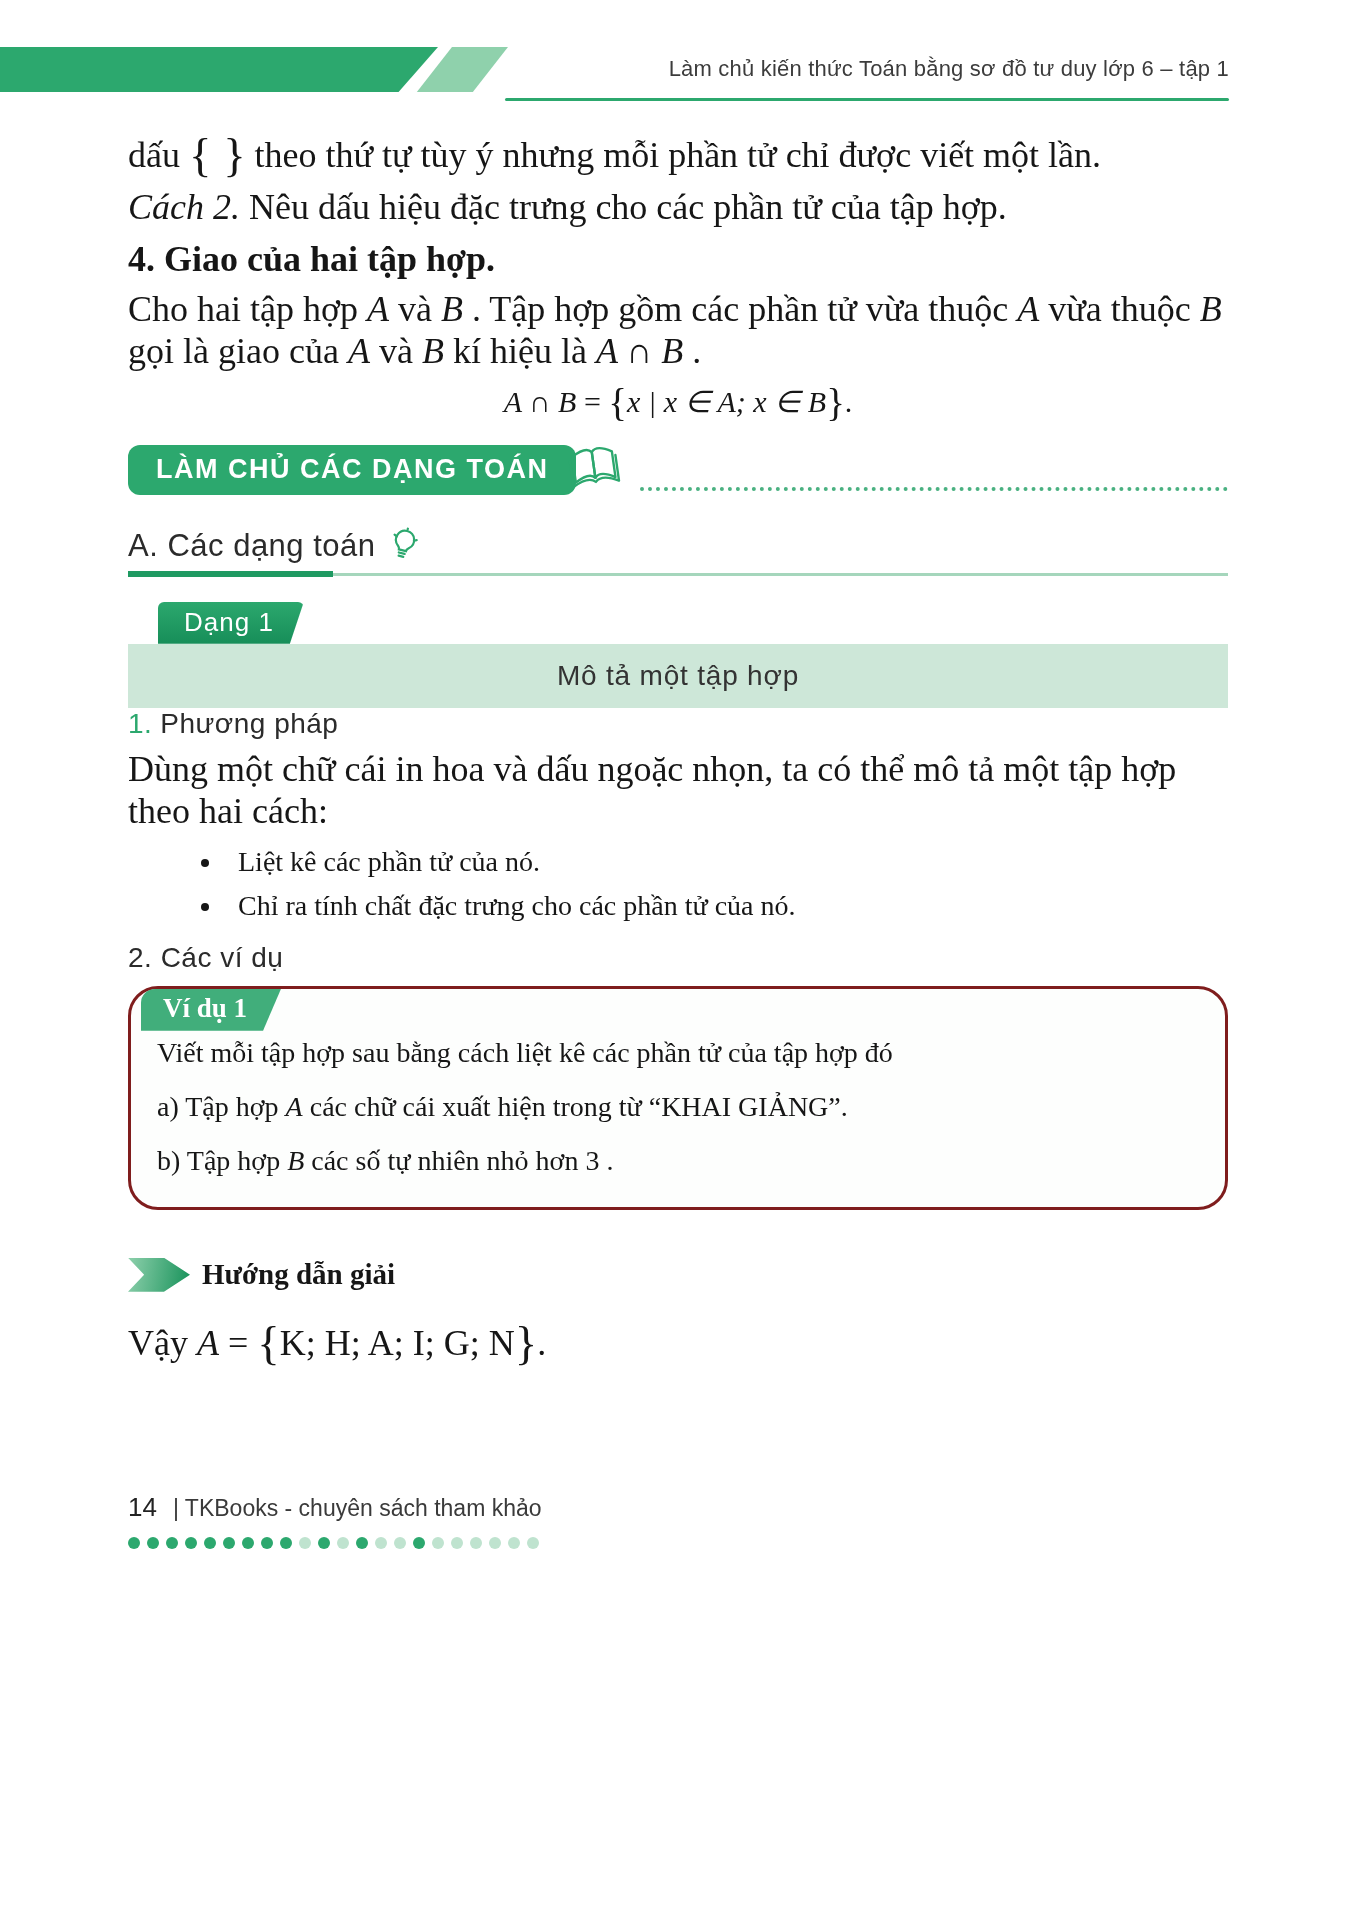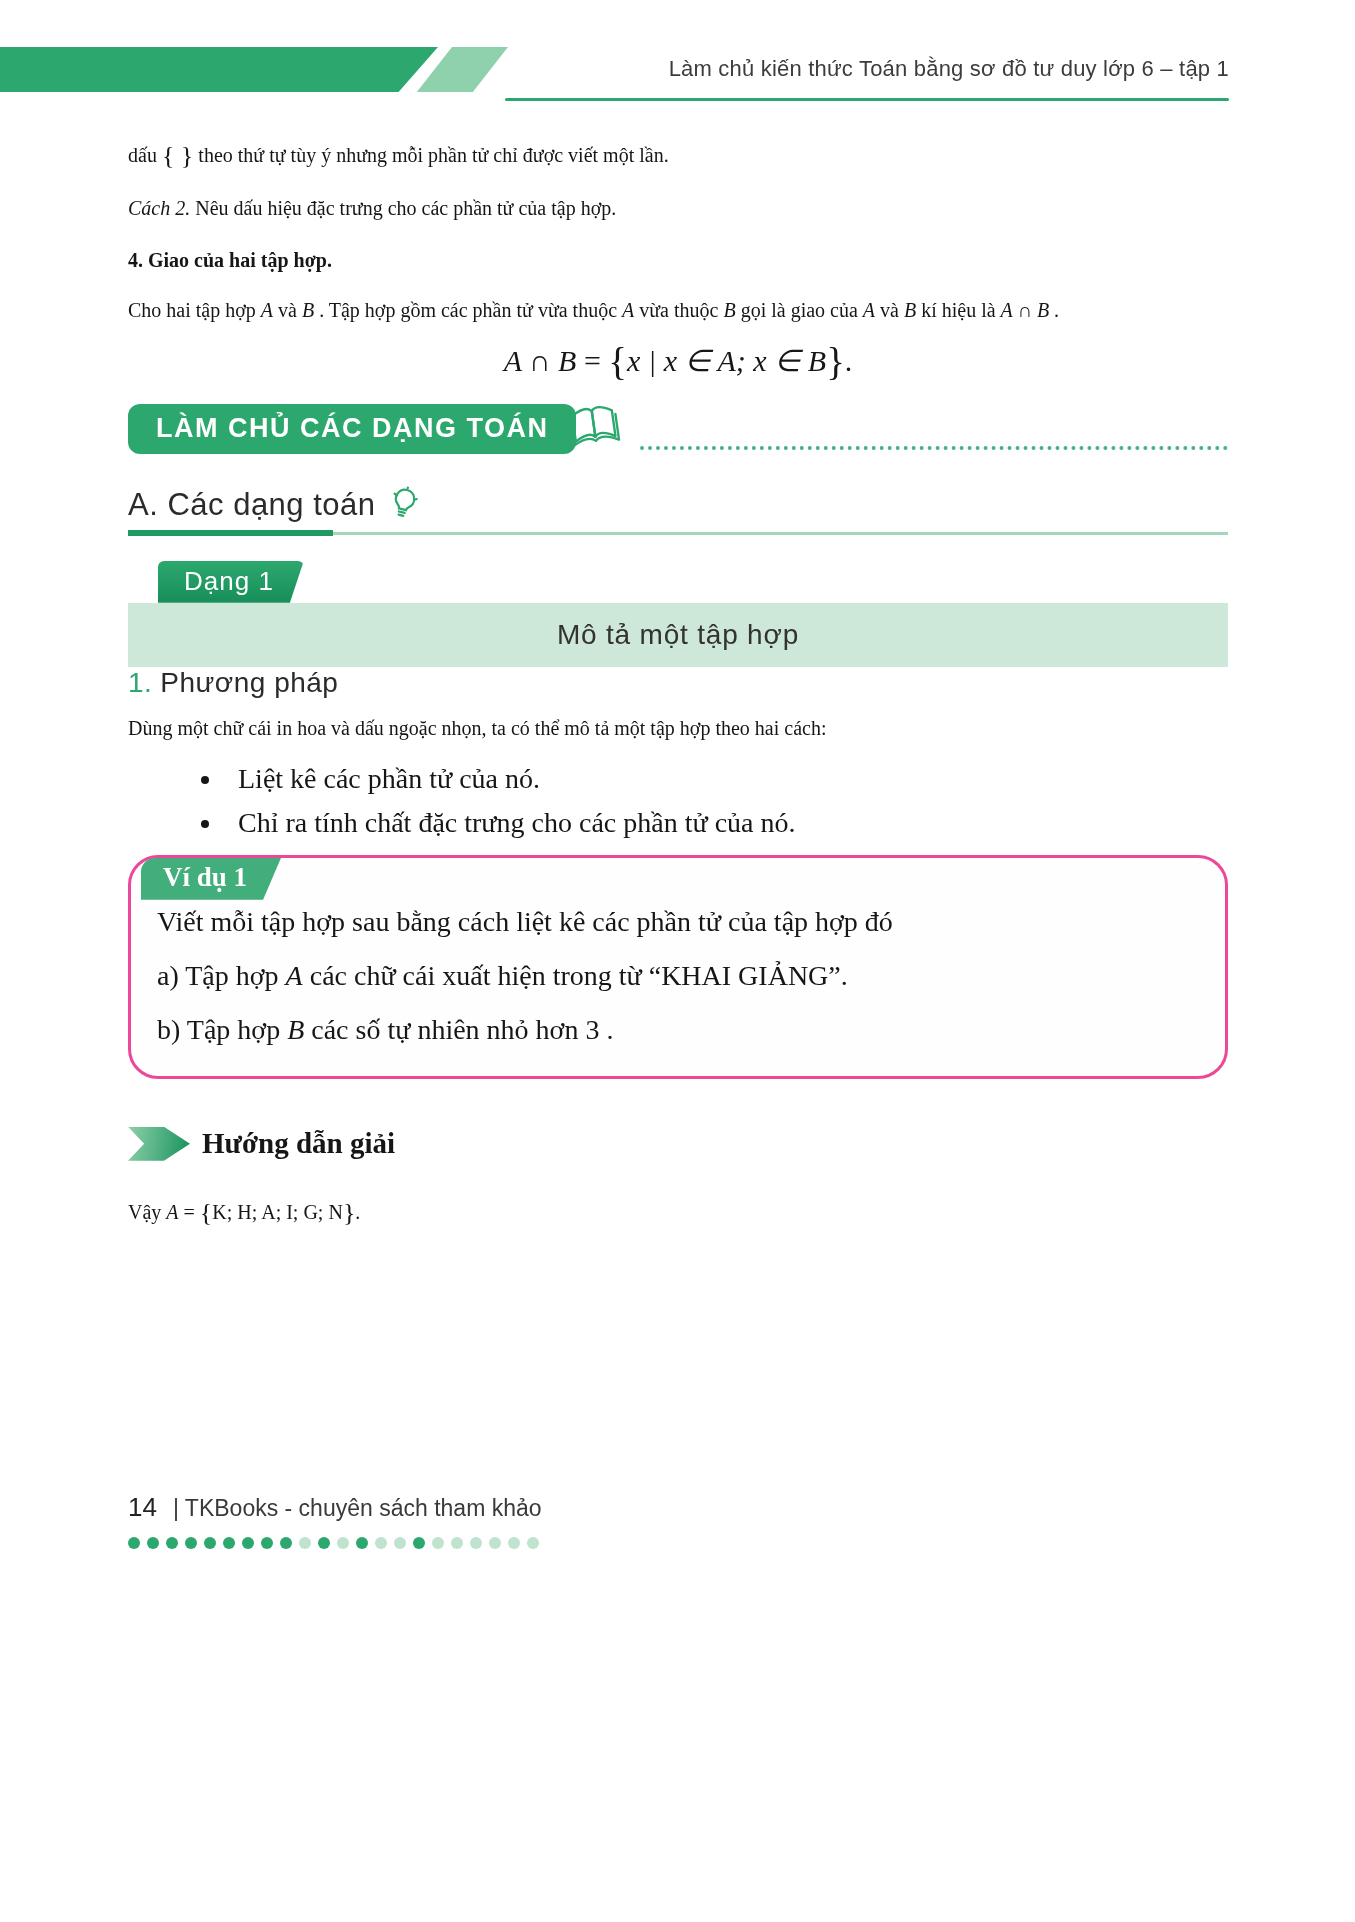--- a/index.html
+++ b/index.html
@@ -33,21 +33,21 @@
     font-size:22px; color:#3c3c3c; letter-spacing:0.2px;
   }
   .header-rule {
     position:absolute; top:98px; left:505px; right:126px;
     height:3px; background:#2CA86E; border-radius:2px;
   }
 
   
   .content { position:absolute; top:118px; left:128px; width:1100px; }
   p { margin:0; }
-  .body-text { font-size:20px; line-height:42px; }
+  .body-text { font-size:36px; line-height:42px; }
   .var { font-style:italic; }
   .brace { font-size:1.3em; vertical-align:-0.09em; }
 
   .p-line1 { margin-top:16px; }
   .p-cach2 { margin-top:10px; }
   .cach2-label { font-style:italic; }
   .p-sec4 { margin-top:10px; font-weight:bold; }
   .p-cho  { margin-top:8px; }
 
   .formula {
@@ -116,21 +116,21 @@
 
   .examples-head {
     margin-top:16px;
     font-family:"Liberation Sans", sans-serif;
     font-size:28px; color:#2b2b2b; letter-spacing:0.5px;
   }
 
   
   .vidu-box {
     position:relative; margin-top:12px;
-    border:3px solid #ec4899; border-radius:30px;
+    border:3px solid #7f1d1d; border-radius:30px;
     background:#FDFEFD;
     padding:44px 28px 26px 26px;
   }
   .vidu-label {
     position:absolute; top:0; left:10px;
     background:#41AE7B; color:#ffffff;
     font-family:"Liberation Serif", serif;
     font-weight:bold; font-size:27px;
     padding:4px 34px 7px 22px;
     clip-path: polygon(0 0, 100% 0, calc(100% - 18px) 100%, 0 100%);
@@ -227,20 +227,21 @@
 
     <div class="method-head"><span class="method-num">1.</span><span class="method-title">Phương pháp</span></div>
 
     <p class="body-text method-text">Dùng một chữ cái in hoa và dấu ngoặc nhọn, ta có thể mô tả một tập hợp theo hai cách:</p>
 
     <ul class="bullets">
       <li>Liệt kê các phần tử của nó.</li>
       <li>Chỉ ra tính chất đặc trưng cho các phần tử của nó.</li>
     </ul>
 
+    <div class="examples-head">2. Các ví dụ</div>
 
     <div class="vidu-box">
       <div class="vidu-label">Ví dụ 1</div>
       <p class="vidu-line">Viết mỗi tập hợp sau bằng cách liệt kê các phần tử của tập hợp đó</p>
       <p class="vidu-line"><span>a) Tập hợp </span><span class="var">A</span><span> các chữ cái xuất hiện trong từ “KHAI GIẢNG”.</span></p>
       <p class="vidu-line"><span>b) Tập hợp </span><span class="var">B</span><span> các số tự nhiên nhỏ hơn 3 .</span></p>
     </div>
 
     <div class="solution-head">
       <div class="arrow-icon"></div>

